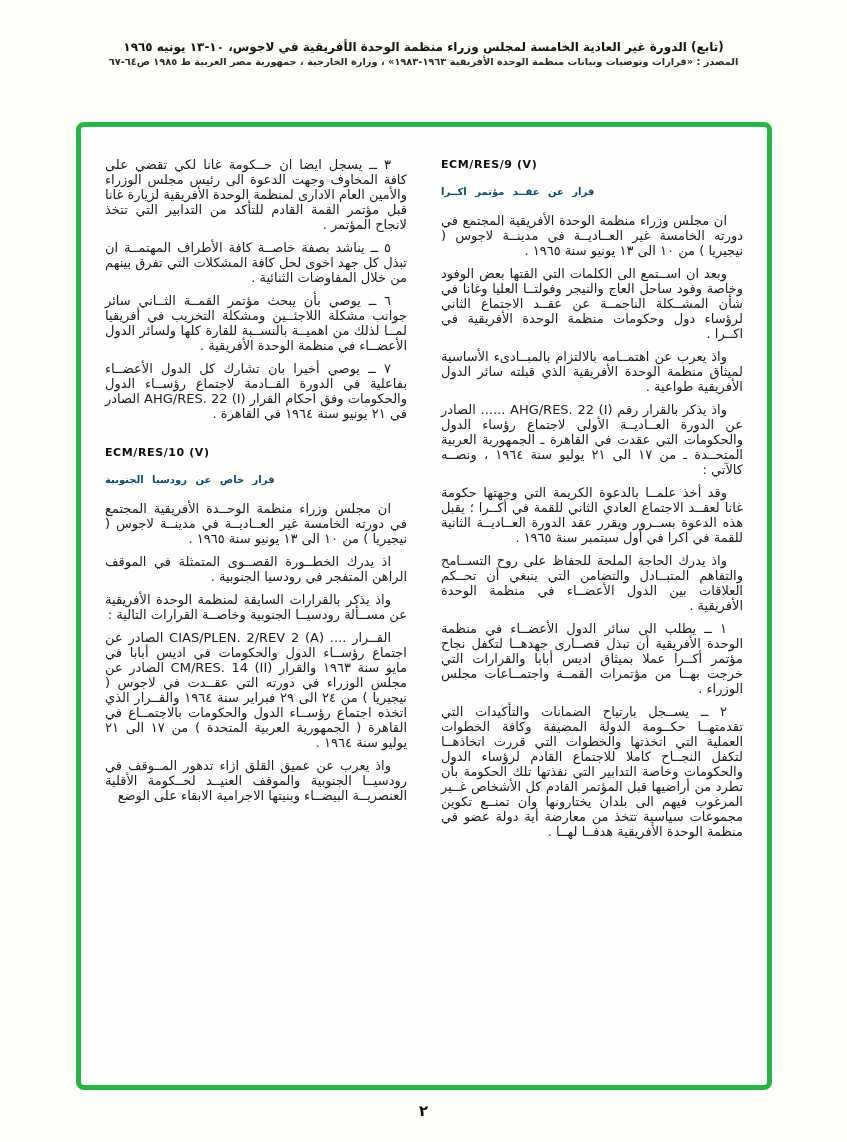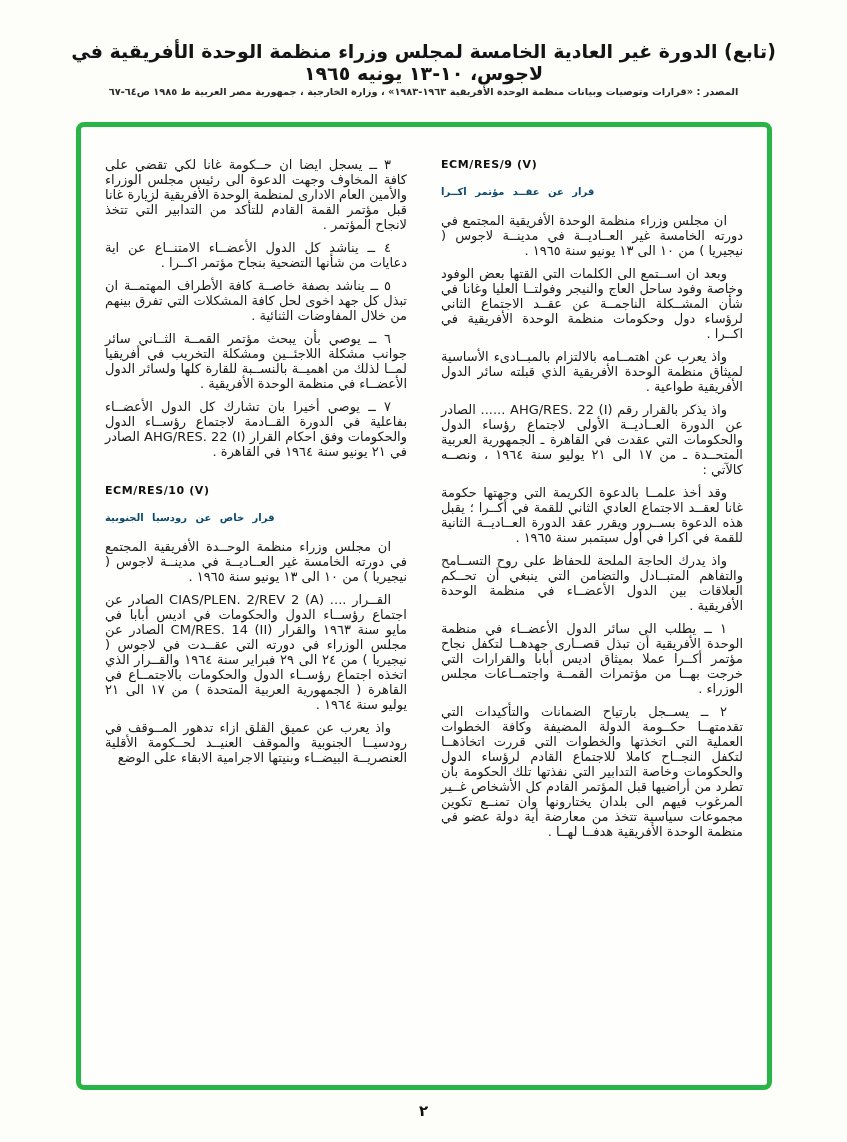--- a/index.html
+++ b/index.html
@@ -17,21 +17,21 @@
     direction: rtl;
   }
   .page-header {
     position: absolute;
     top: 40px;
     right: 55px;
     left: 55px;
     text-align: center;
   }
   .header-line1 {
-    font-size: 19px;
+    font-size: 12px;
     font-weight: bold;
     letter-spacing: 0.2px;
     color: #141414;
   }
   .header-line2 {
     margin-top: 2px;
     font-size: 9.8px;
     font-weight: bold;
     color: #2a2a2a;
   }
@@ -114,27 +114,28 @@
       <p class="para">واذ يعرب عن اهتمــامه بالالتزام بالمبــادىء الأساسية لميثاق منظمة الوحدة الأفريقية الذي قبلته سائر الدول الأفريقية طواعية .</p>
       <p class="para">واذ يذكر بالقرار رقم AHG/RES. 22 (I) ...... الصادر عن الدورة العــاديــة الأولى لاجتماع رؤساء الدول والحكومات التي عقدت في القاهرة ـ الجمهورية العربية المتحــدة ـ من ١٧ الى ٢١ يوليو سنة ١٩٦٤ ، ونصــه كالآتي :</p>
       <p class="para">وقد أخذ علمــا بالدعوة الكريمة التي وجهتها حكومة غانا لعقــد الاجتماع العادي الثاني للقمة في أكــرا ؛ يقبل هذه الدعوة بســرور ويقرر عقد الدورة العــاديــة الثانية للقمة في اكرا في أول سبتمبر سنة ١٩٦٥ .</p>
       <p class="para">واذ يدرك الحاجة الملحة للحفاظ على روح التســامح والتفاهم المتبــادل والتضامن التي ينبغي أن تحــكم العلاقات بين الدول الأعضــاء في منظمة الوحدة الأفريقية .</p>
       <p class="para">١ ــ يطلب الى سائر الدول الأعضــاء في منظمة الوحدة الأفريقية أن تبذل قصــارى جهدهــا لتكفل نجاح مؤتمر أكــرا عملا بميثاق اديس أبابا والقرارات التي خرجت بهــا من مؤتمرات القمــة واجتمــاعات مجلس الوزراء .</p>
       <p class="para">٢ ــ يســجل بارتياح الضمانات والتأكيدات التي تقدمتهــا حكــومة الدولة المضيفة وكافة الخطوات العملية التي اتخذتها والخطوات التي قررت اتخاذهــا لتكفل النجــاح كاملا للاجتماع القادم لرؤساء الدول والحكومات وخاصة التدابير التي نفذتها تلك الحكومة بأن تطرد من أراضيها قبل المؤتمر القادم كل الأشخاص غــير المرغوب فيهم الى بلدان يختارونها وان تمنــع تكوين مجموعات سياسية تتخذ من معارضة أية دولة عضو في منظمة الوحدة الأفريقية هدفــا لهــا .</p>
     </section>
 
     <section class="col">
       <p class="para">٣ ــ يسجل ايضا ان حــكومة غانا لكي تقضي على كافة المخاوف وجهت الدعوة الى رئيس مجلس الوزراء والأمين العام الادارى لمنظمة الوحدة الأفريقية لزيارة غانا قبل مؤتمر القمة القادم للتأكد من التدابير التي تتخذ لانجاح المؤتمر .</p>
-      <p class="para">٤ ــ يناشد كل الدول الأعضــاء الامتنــاع عن اية دعايات من شأنها التضحية بنجاح مؤتمر اكــرا .</p>
       <p class="para">٥ ــ يناشد بصفة خاصــة كافة الأطراف المهتمــة ان تبذل كل جهد اخوى لحل كافة المشكلات التي تفرق بينهم من خلال المفاوضات الثنائية .</p>
       <p class="para">٦ ــ يوصي بأن يبحث مؤتمر القمــة الثــاني سائر جوانب مشكلة اللاجئــين ومشكلة التخريب في أفريقيا لمــا لذلك من اهميــة بالنســبة للقارة كلها ولسائر الدول الأعضــاء في منظمة الوحدة الأفريقية .</p>
       <p class="para">٧ ــ يوصي أخيرا بان تشارك كل الدول الأعضــاء بفاعلية في الدورة القــادمة لاجتماع رؤســاء الدول والحكومات وفق احكام القرار AHG/RES. 22 (I) الصادر في ٢١ يونيو سنة ١٩٦٤ في القاهرة .</p>
       <div class="doc-ref spaced-top">ECM/RES/10 (V)</div>
       <h2 class="res-title">قرار خاص عن رودسيا الجنوبية</h2>
       <p class="para">ان مجلس وزراء منظمة الوحــدة الأفريقية المجتمع في دورته الخامسة غير العــاديــة في مدينــة لاجوس ( نيجيريا ) من ١٠ الى ١٣ يونيو سنة ١٩٦٥ .</p>
+      <p class="para">اذ يدرك الخطــورة القصــوى المتمثلة في الموقف الراهن المتفجر في رودسيا الجنوبية .</p>
+      <p class="para">واذ يذكر بالقرارات السابقة لمنظمة الوحدة الأفريقية عن مســألة رودسيــا الجنوبية وخاصــة القرارات التالية :</p>
       <p class="para">القــرار .... CIAS/PLEN. 2/REV 2 (A) الصادر عن اجتماع رؤســاء الدول والحكومات في اديس أبابا في مايو سنة ١٩٦٣ والقرار CM/RES. 14 (II) الصادر عن مجلس الوزراء في دورته التي عقــدت في لاجوس ( نيجيريا ) من ٢٤ الى ٢٩ فبراير سنة ١٩٦٤ والقــرار الذي اتخذه اجتماع رؤســاء الدول والحكومات بالاجتمــاع في القاهرة ( الجمهورية العربية المتحدة ) من ١٧ الى ٢١ يوليو سنة ١٩٦٤ .</p>
       <p class="para">واذ يعرب عن عميق القلق ازاء تدهور المــوقف في رودسيــا الجنوبية والموقف العنيــد لحــكومة الأقلية العنصريــة البيضــاء وبنيتها الاجرامية الابقاء على الوضع</p>
     </section>
 
   </div>
 </main>
 
 <div class="page-number">٢</div>
 
 </body></html>

